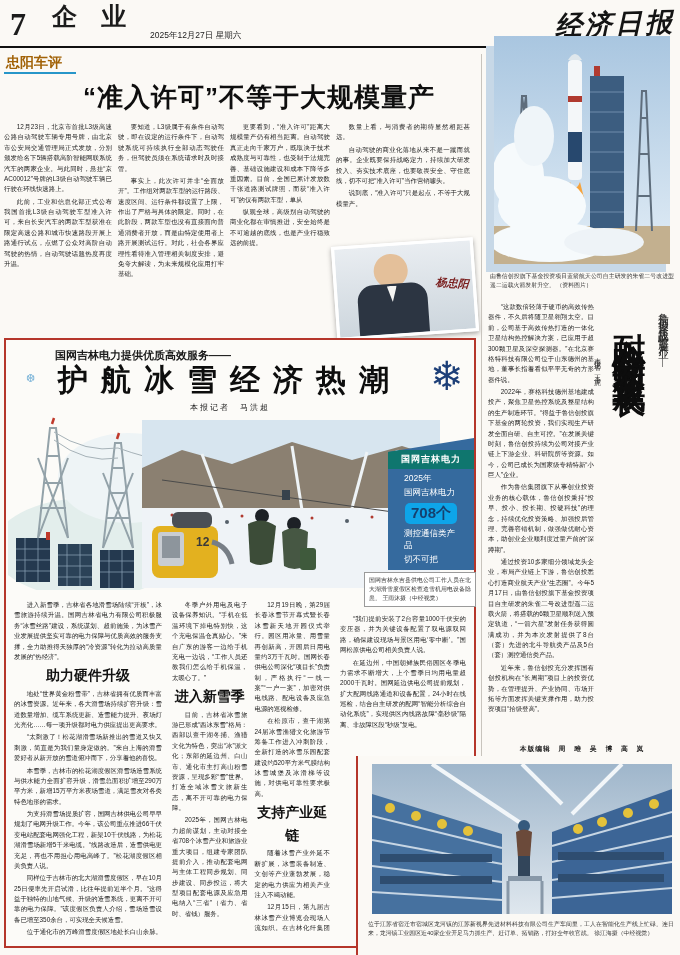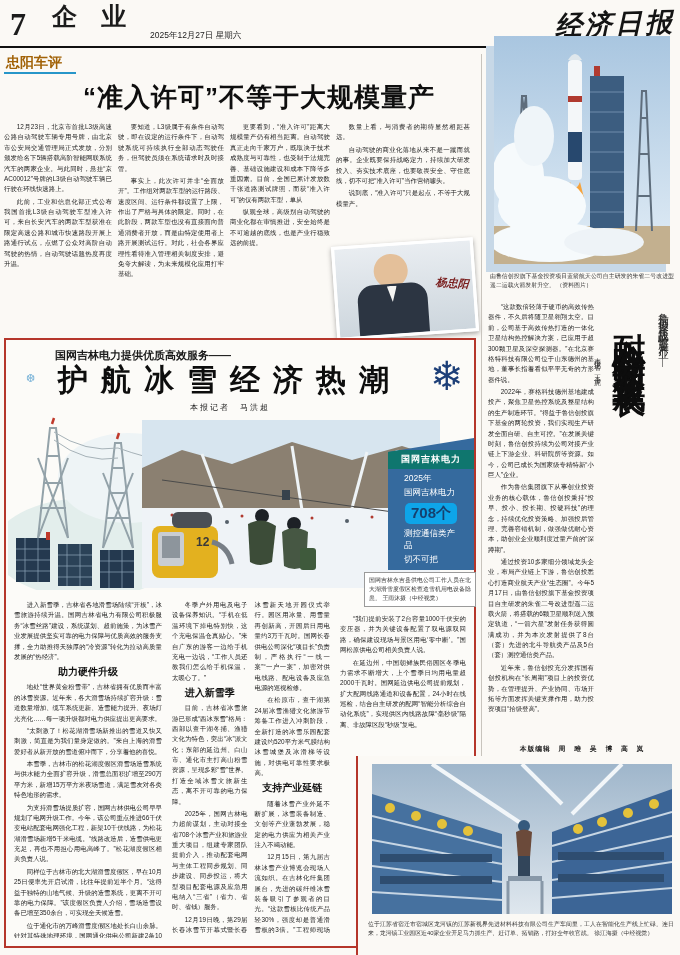--- a/index.html
+++ b/index.html
@@ -1,20 +1,20 @@
 <!DOCTYPE html>
 <html><head>
 <meta charset="utf-8">
 <style>
   html,body{margin:0;padding:0;}
   body{width:680px;height:955px;position:relative;background:#fbf9f5;font-family:"Liberation Sans",sans-serif;color:#1c1c1c;overflow:hidden;}
   .abs{position:absolute;}
   .jtext{text-align:justify;text-justify:inter-ideograph;line-height:1.62;font-size:6.4px;color:#222;}
   .jtext p{margin:0 0 2px 0;text-indent:2em;}
-  .subhead{font-size:10px;font-weight:bold;text-align:center;margin:7px 0 5px 0;text-indent:0 !important;color:#111;}
+  .subhead{font-size:14px;font-weight:bold;text-align:center;margin:7px 0 5px 0;text-indent:0 !important;color:#111;}
   .caption{font-size:5.9px;line-height:1.55;text-align:justify;color:#333;}
   
   .pageno{font-family:"Liberation Serif",serif;font-weight:bold;font-size:32px;}
   .section{font-family:"Liberation Serif",serif;font-weight:bold;font-size:25px;letter-spacing:9px;}
   .date{font-size:8.5px;color:#222;}
   .masthead{font-family:"Liberation Serif",serif;font-weight:bold;font-style:italic;font-size:27px;letter-spacing:3px;color:#141414;transform:rotate(-2deg);}
   .toprule{height:2px;background:#111;}
   .colrule{width:1px;background:#c8c4bd;}
   .carlabel{font-size:14px;font-weight:bold;color:#a16207;}
   .carlabel-rule{height:2px;background:#2796c9;}

